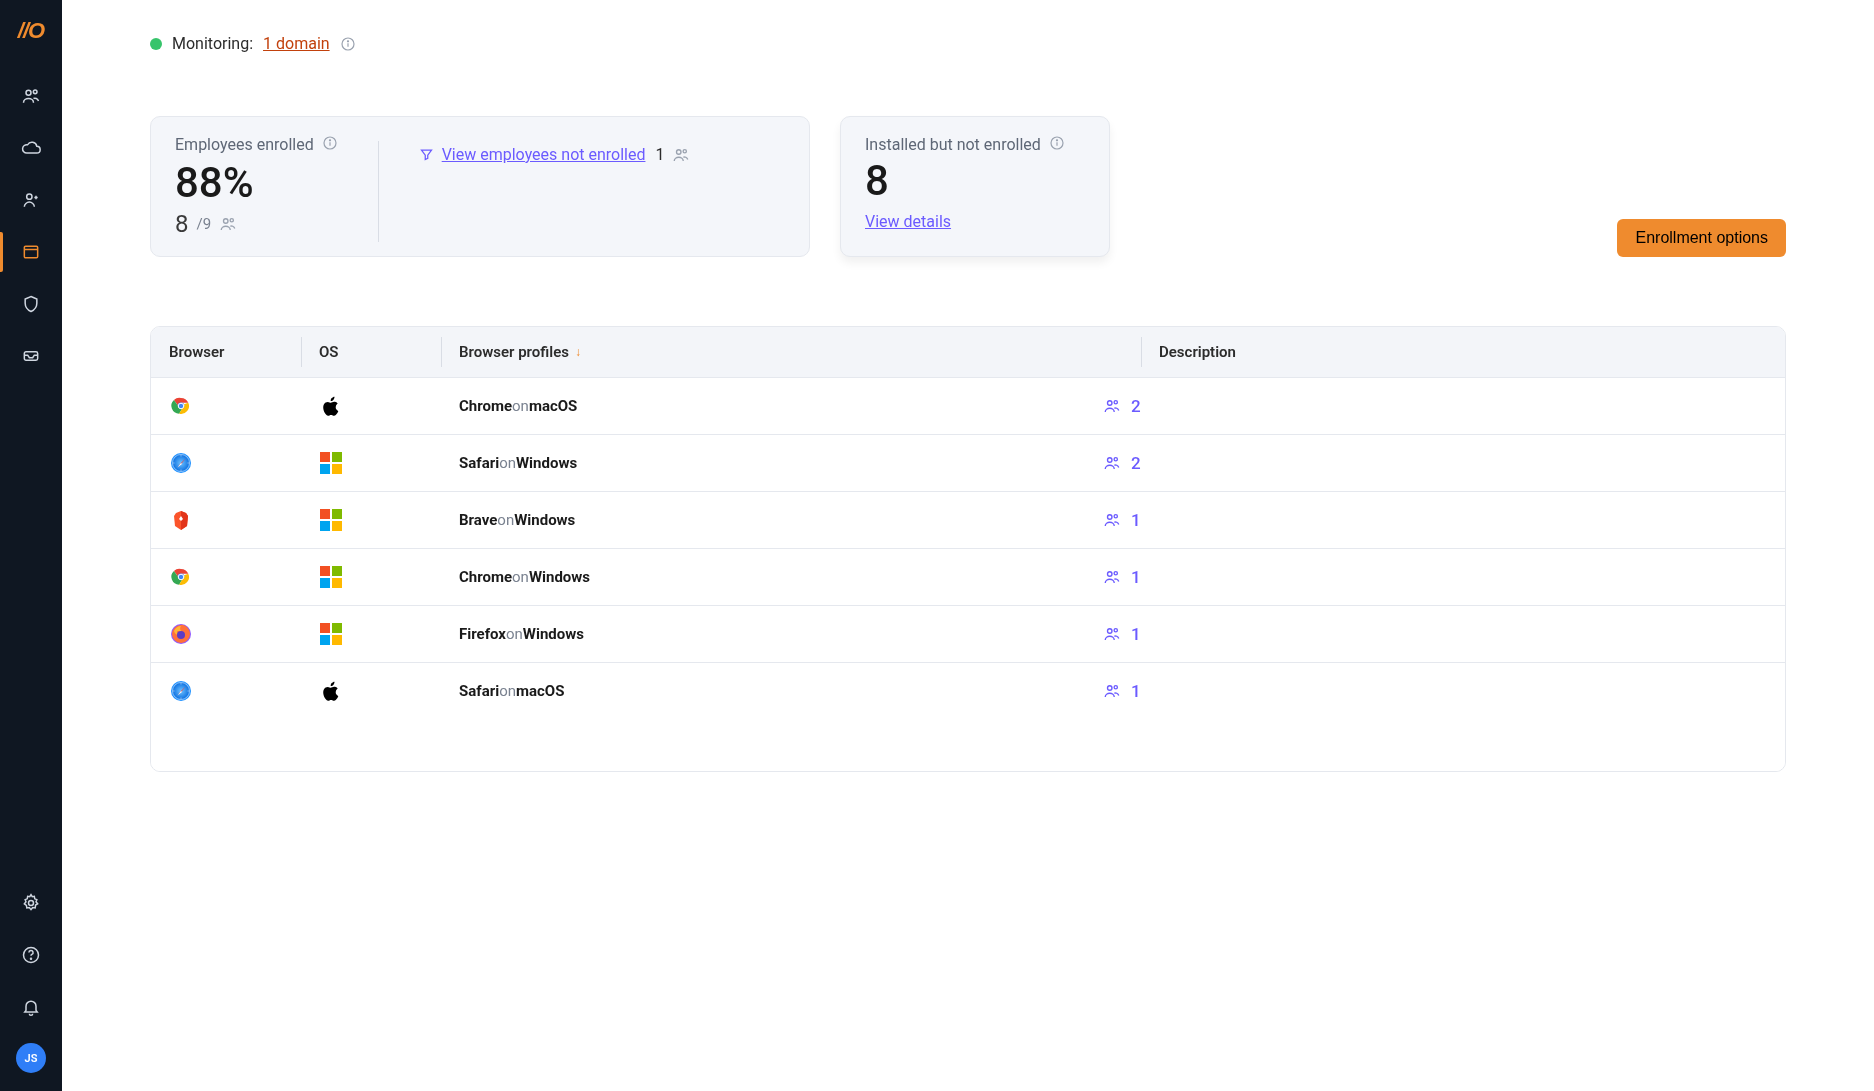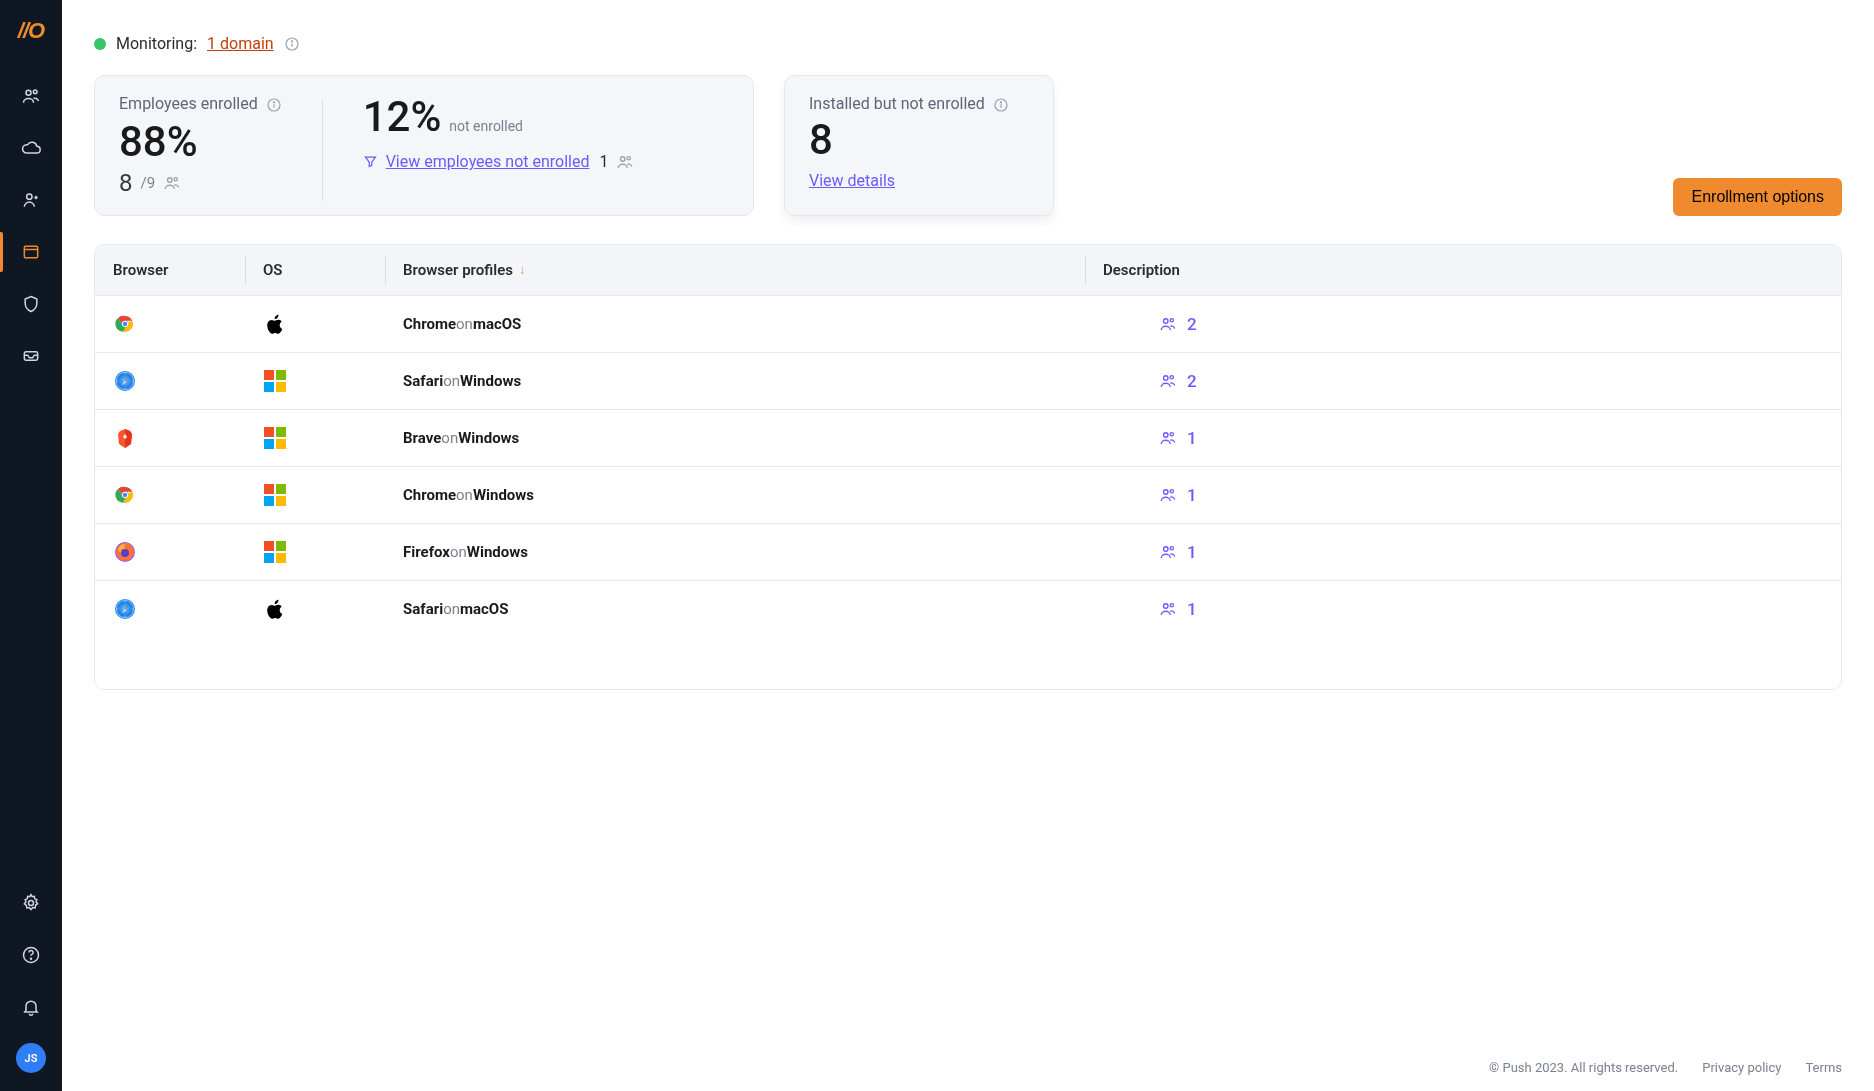--- a/index.html
+++ b/index.html
@@ -59,34 +59,34 @@
   }
   .nav svg{width:20px;height:20px;}
   .sidebar-spacer{flex:1;}
   .avatar{
     width:30px;height:30px;border-radius:50%;
     background:var(--badge);color:#fff;display:flex;align-items:center;justify-content:center;
     font-size:11px;font-weight:600;margin:10px 0 6px;
   }
 
   
-  .main{flex:1;display:flex;flex-direction:column;padding:34px 32px 10px;position:relative;}
+  .main{flex:1;display:flex;flex-direction:column;padding:34px 88px 10px;position:relative;gap:41px;}
   .monitor-row{display:flex;align-items:center;gap:10px;margin-bottom:22px;color:#2c2c2c;font-size:16px;}
   .dot{width:12px;height:12px;border-radius:50%;background:var(--green);}
   .monitor-link{color:#c2410c;}
   .info-icon{display:inline-flex;width:16px;height:16px;color:#9aa2af;}
   .info-icon svg{width:16px;height:16px;}
 
   
   .cards{display:flex;gap:30px;align-items:stretch;margin-bottom:28px;}
   .card{
     background:var(--card);border:1px solid var(--border);border-radius:10px;padding:18px 24px;
   }
   .card-main{display:flex;gap:40px;min-width:660px;}
-  .card-title-row{display:flex;align-items:flex-end;gap:8px;color:var(--muted2);font-size:16px;margin-bottom:4px;}
+  .card-title-row{display:flex;align-items:flex-start;gap:8px;color:var(--muted2);font-size:16px;margin-bottom:4px;}
   .card-part{display:flex;flex-direction:column;gap:2px;}
   .big-num{font-size:42px;font-weight:500;line-height:1.1;}
   .sub-row{display:flex;align-items:center;gap:8px;margin-top:2px;color:#3a3a3a;}
   .sub-row .enrolled-count{font-size:24px;font-weight:400;}
   .sub-row .enrolled-total{font-size:15px;color:var(--muted);}
   .divider{width:1px;background:#d9dde5;margin:6px 0 -4px;}
   .not-label{font-size:14px;color:var(--muted);margin-left:8px;}
   .view-link{color:#6b5bff;display:inline-flex;align-items:center;gap:8px;font-size:16px;}
   .filter-icon{width:15px;height:15px;color:#6b5bff;}
   .people-icon{width:18px;height:18px;color:#9aa2af;}
@@ -249,24 +249,20 @@
               <path d="M3 20c0-3 3-5 6-5s6 2 6 5"></path>
               <circle cx="17" cy="7" r="2.2"></circle>
               <path d="M15 15c2-1 5 0 6 3"></path>
             </svg>
         </div>
       </div>
 
       <div class="divider"></div>
 
       <div class="card-part" style="min-width:300px">
-        <div style="display:flex;align-items:baseline;">
-          <span class="big-num">12%</span>
-          <span class="not-label">not enrolled</span>
-        </div>
         <div class="sub-row" style="margin-top:10px">
           <svg class="filter-icon" viewBox="0 0 24 24" fill="none" stroke="currentColor" stroke-width="2">
               <path d="M4 5h16l-6 8v5l-4 2v-7L4 5z"></path>
             </svg>
           <a href="#" class="view-link">View employees not enrolled</a>
           <span class="badge-num">1</span>
           <svg class="people-icon" viewBox="0 0 24 24" fill="none" stroke="currentColor" stroke-width="1.8">
               <circle cx="9" cy="8" r="3"></circle>
               <path d="M3 20c0-3 3-5 6-5s6 2 6 5"></path>
               <circle cx="17" cy="7" r="2.2"></circle>
@@ -543,18 +539,13 @@
                 <path d="M15 15c2-1 5 0 6 3"></path>
               </svg>
 <span class="cnt">1</span>
             </div>
           </div>
         </div>
       </div>
     <div class="table-footer"></div>
   </div>
 
-  <footer>
-    <span>© Push 2023. All rights reserved.</span>
-    <a href="#">Privacy policy</a>
-    <a href="#">Terms</a>
-  </footer>
 </main>
 
 </body></html>

